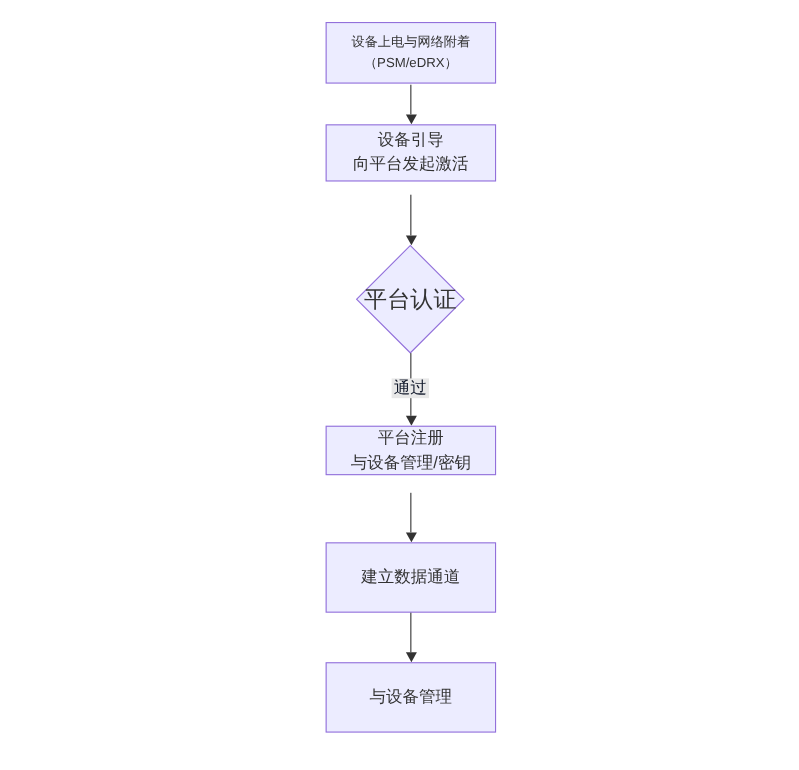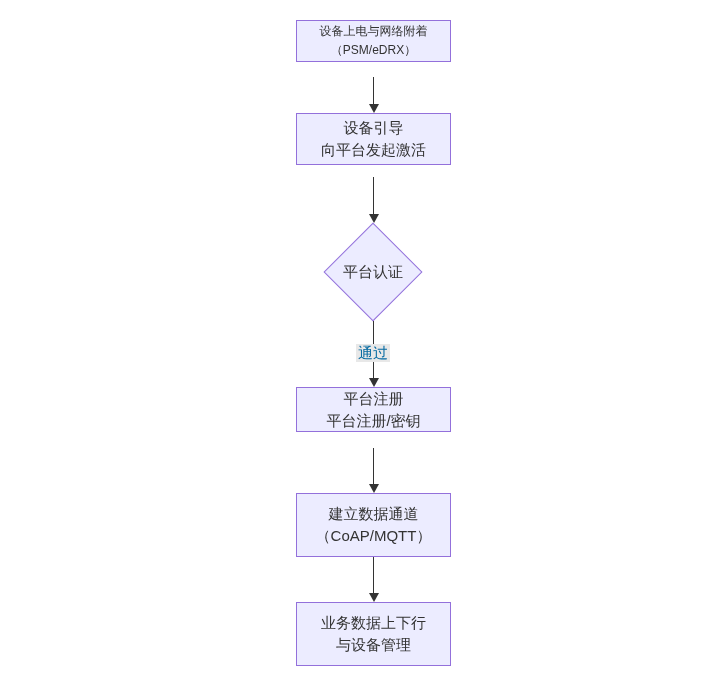--- a/index.html
+++ b/index.html
@@ -71,43 +71,43 @@
     transform: translate(-50%, -50%) rotate(45deg);
     background: #ECECFF;
     border: 1px solid #9370DB;
   }
   .diamond .label {
     position: absolute;
     inset: 0;
     display: flex;
     align-items: center;
     justify-content: center;
-    font-size: 15px;
+    font-size: 21px;
     color: #333333;
   }
 
   .edge-label {
     position: absolute;
     left: 373px;
     top: 344px;
     transform: translateX(-50%);
     background: #e8e8e8;
-    color: #0369a1;
+    color: #0f172a;
     font-size: 15px;
     line-height: 18px;
     padding: 0 2px;
     white-space: nowrap;
   }
 </style>
 </head>
 <body>
 
 <div class="canvas">
 
-  <div class="node small" style="top:20px; height:42px;">
+  <div class="node small" style="top:20px; height:56px;">
     <span>设备上电与网络附着</span>
     <span>（PSM/eDRX）</span>
   </div>
 
   <div class="arrow" style="top:77px; height:36px;">
     <div class="shaft"></div>
     <div class="head"></div>
   </div>
 
   <div class="node" style="top:113px; height:52px;">
@@ -126,36 +126,34 @@
   </div>
 
   <div class="arrow" style="top:321px; height:66px;">
     <div class="shaft"></div>
     <div class="head"></div>
   </div>
   <div class="edge-label">通过</div>
 
   <div class="node" style="top:387px; height:45px;">
     <span>平台注册</span>
-    <span>平台注册/密钥</span>
+    <span>与设备管理/密钥</span>
   </div>
 
   <div class="arrow" style="top:448px; height:45px;">
     <div class="shaft"></div>
     <div class="head"></div>
   </div>
 
   <div class="node" style="top:493px; height:64px;">
     <span>建立数据通道</span>
-    <span>（CoAP/MQTT）</span>
   </div>
 
   <div class="arrow" style="top:557px; height:45px;">
     <div class="shaft"></div>
     <div class="head"></div>
   </div>
 
   <div class="node" style="top:602px; height:64px;">
-    <span>业务数据上下行</span>
     <span>与设备管理</span>
   </div>
 
 </div>
 
 </body></html>

